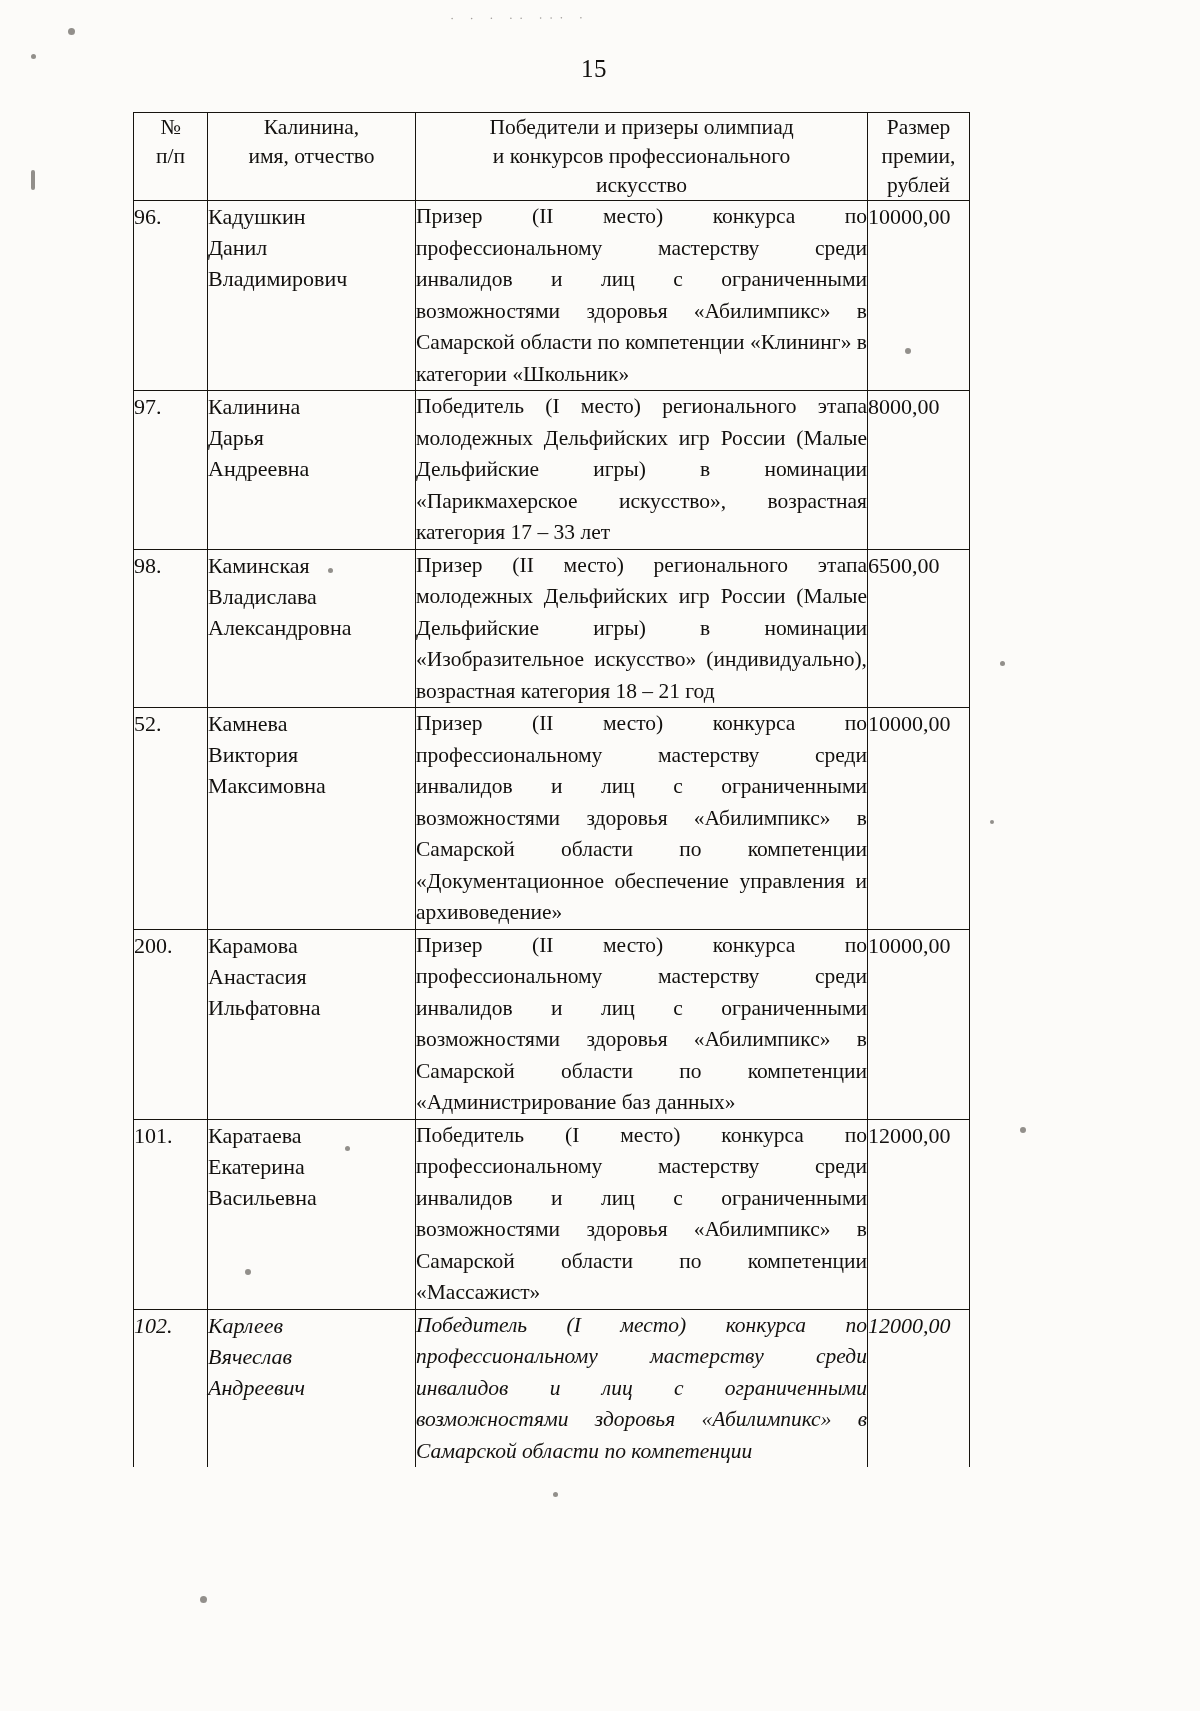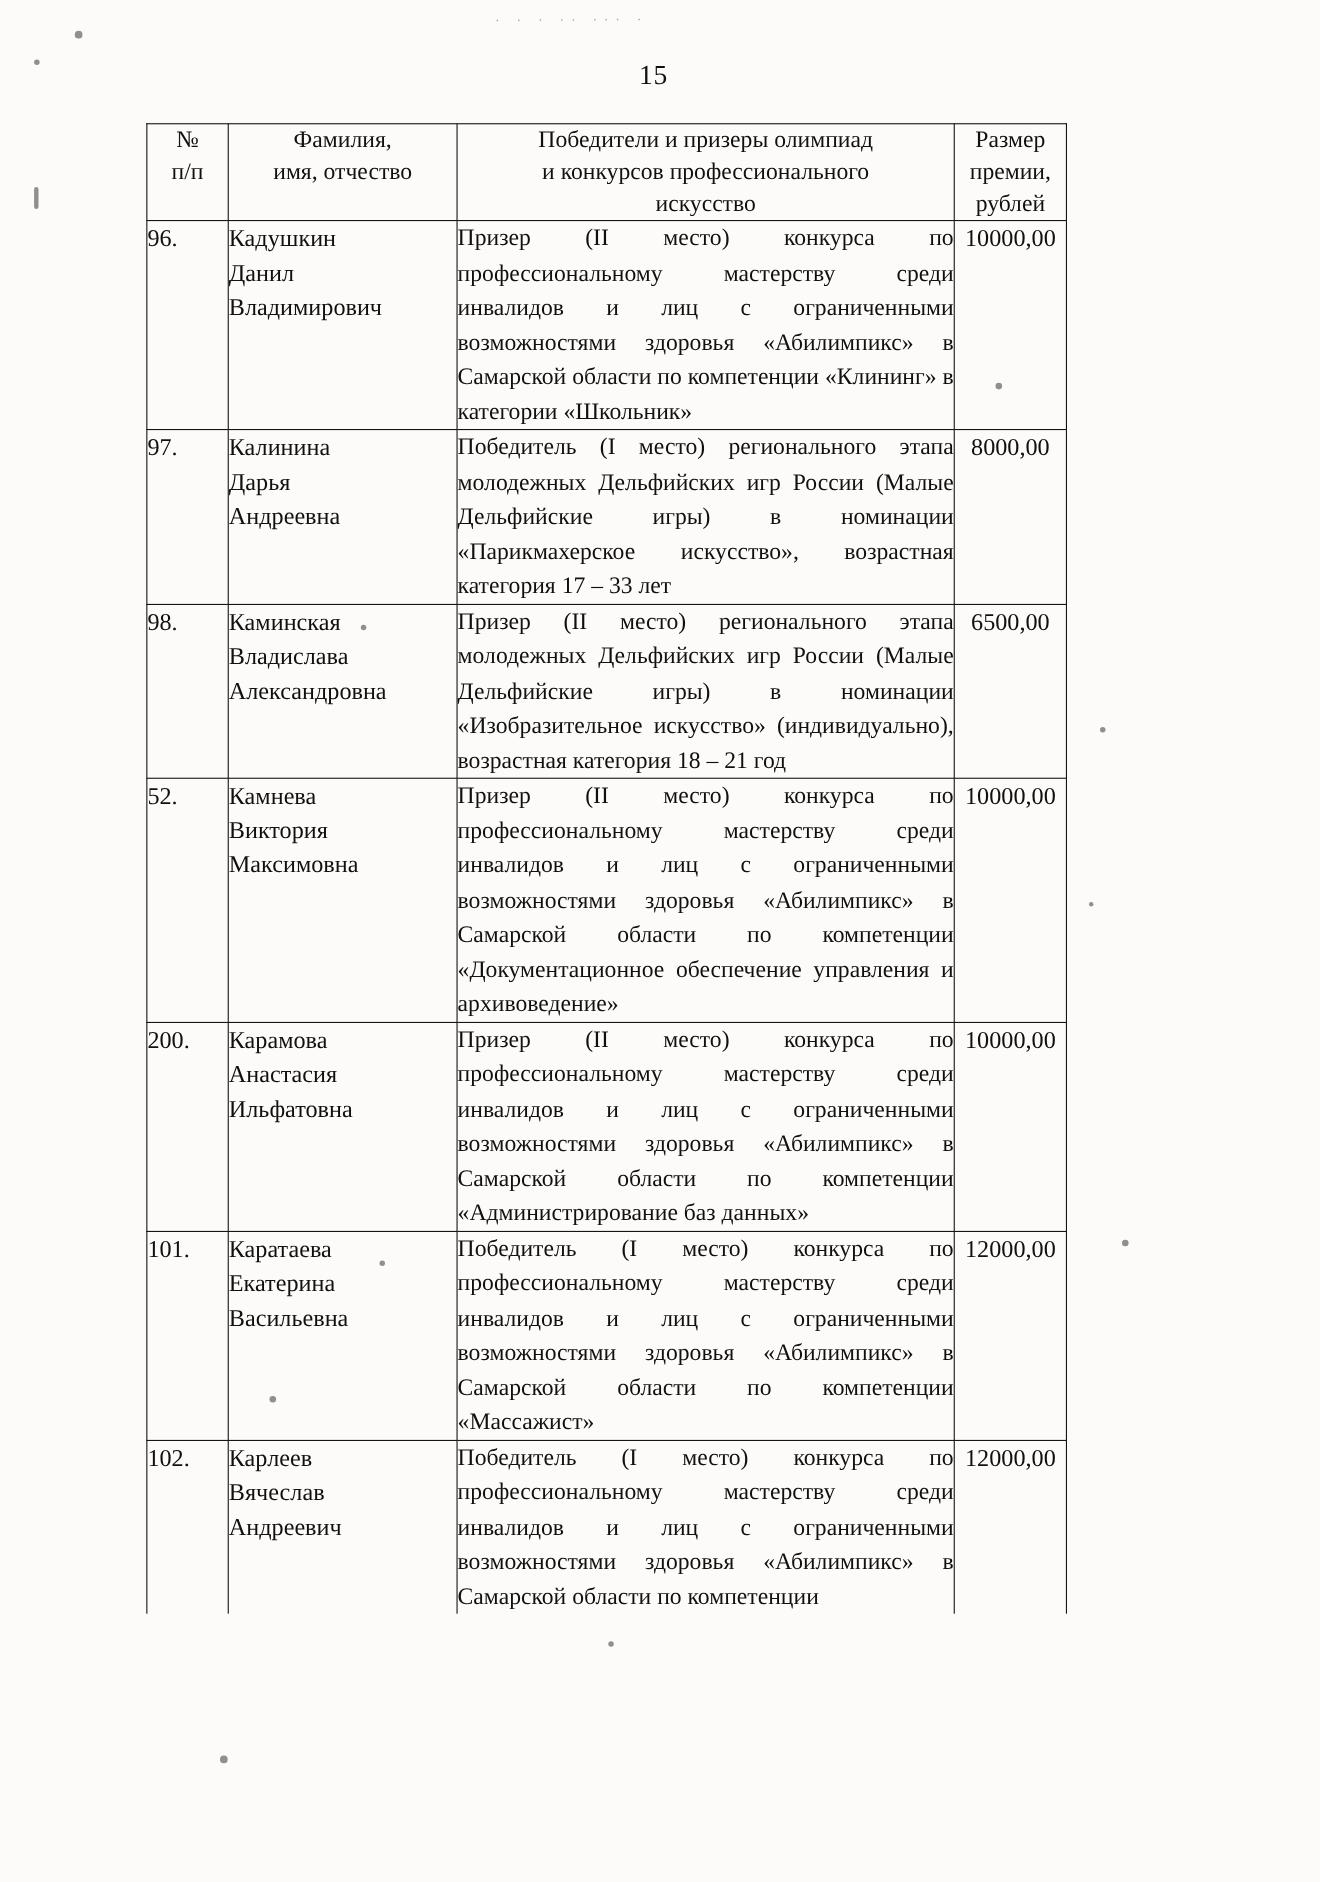--- a/index.html
+++ b/index.html
@@ -95,26 +95,26 @@
     padding: 12px 11px 18px 12px;
     text-align: justify;
     text-justify: inter-word;
     hyphens: manual;
     margin-top: 32px;
   }
   td.cell-sum {
     font-size: 22px;
     line-height: 31px;
     padding: 12px 4px 18px 8px;
-    text-align: center;
+    text-align: left;
     white-space: nowrap;
   }
   .name-line { display: block; }
   
-  tr.row-last td { border-bottom: none; }
+  tr.row-last td { border-bottom: none; font-style: italic; }
   .clip-bottom {
     position: absolute;
     left: 0;
     top: 1618px;
     width: 1200px;
     height: 93px;
     background: #fcfbf9;
   }
 </style>
 </head>
@@ -146,21 +146,21 @@
       <col class="col-desc">
       <col class="col-sum">
     </colgroup>
     <thead>
       <tr>
         <th>
           <span class="name-line">№</span>
           <span class="name-line">п/п</span>
         </th>
         <th>
-          <span class="name-line">Фамилия,</span>
+          <span class="name-line">Калинина,</span>
           <span class="name-line">имя, отчество</span>
         </th>
         <th>
           <span class="name-line">Победители и призеры олимпиад</span>
           <span class="name-line">и конкурсов профессионального</span>
           <span class="name-line">искусство</span>
         </th>
         <th>
           <span class="name-line">Размер</span>
           <span class="name-line">премии,</span>

